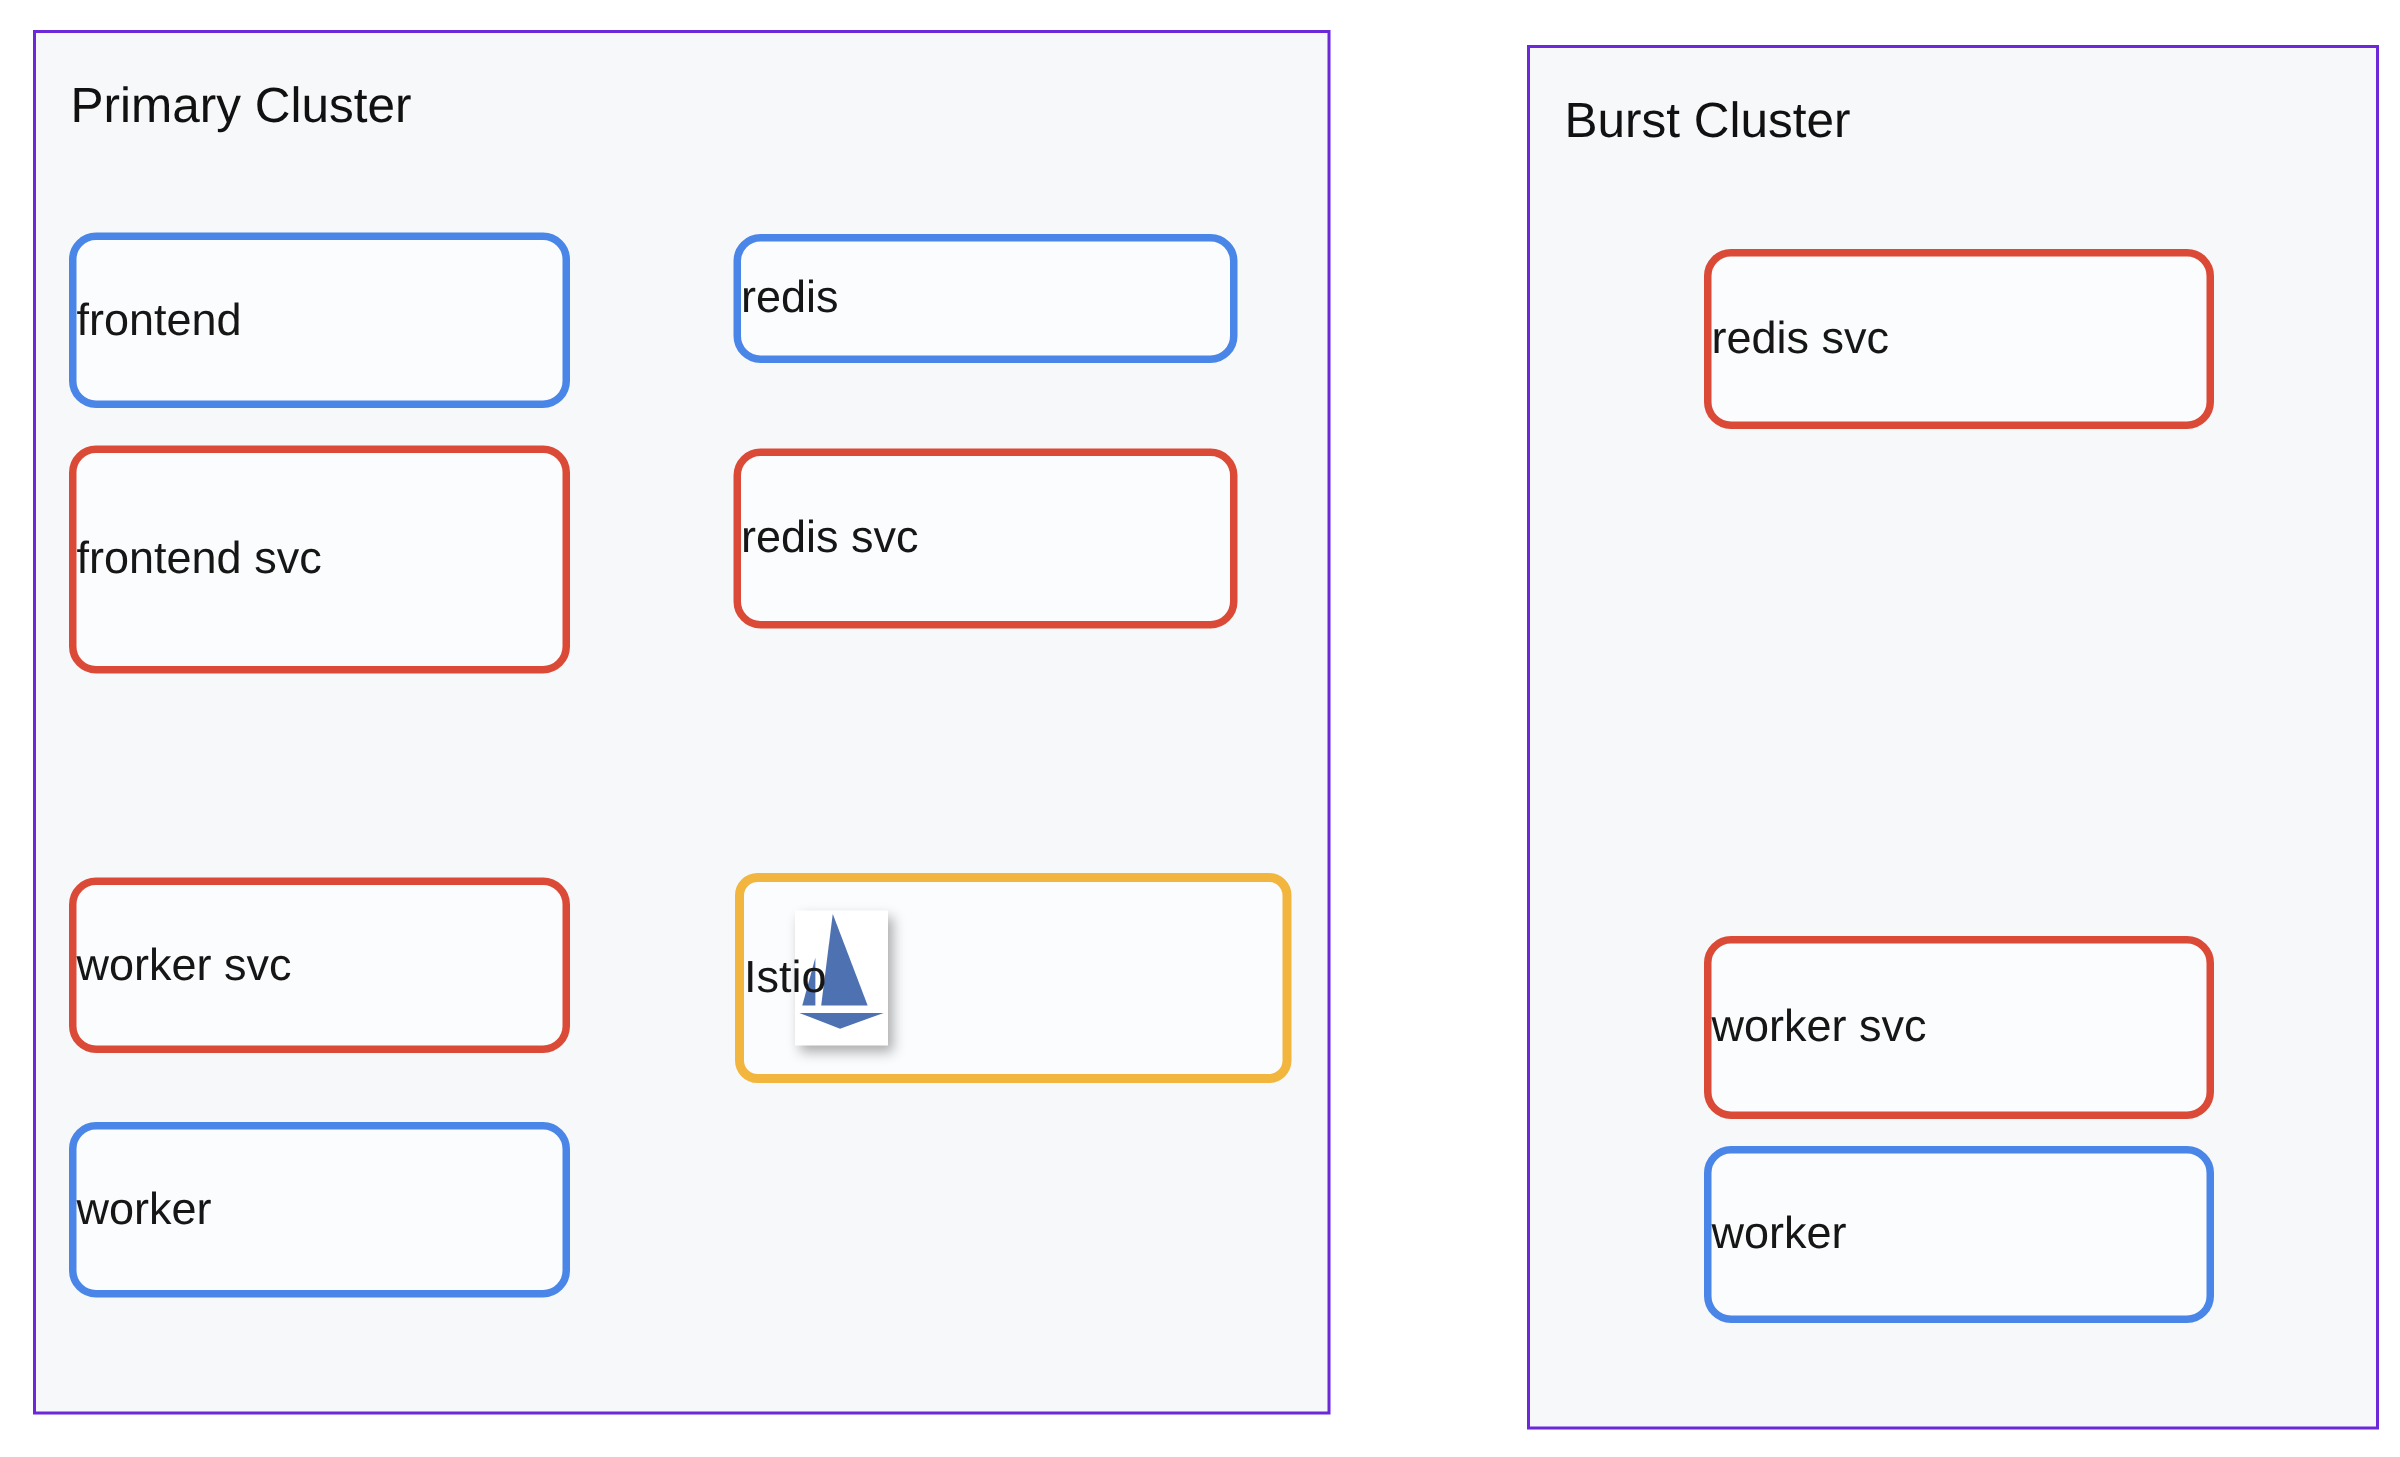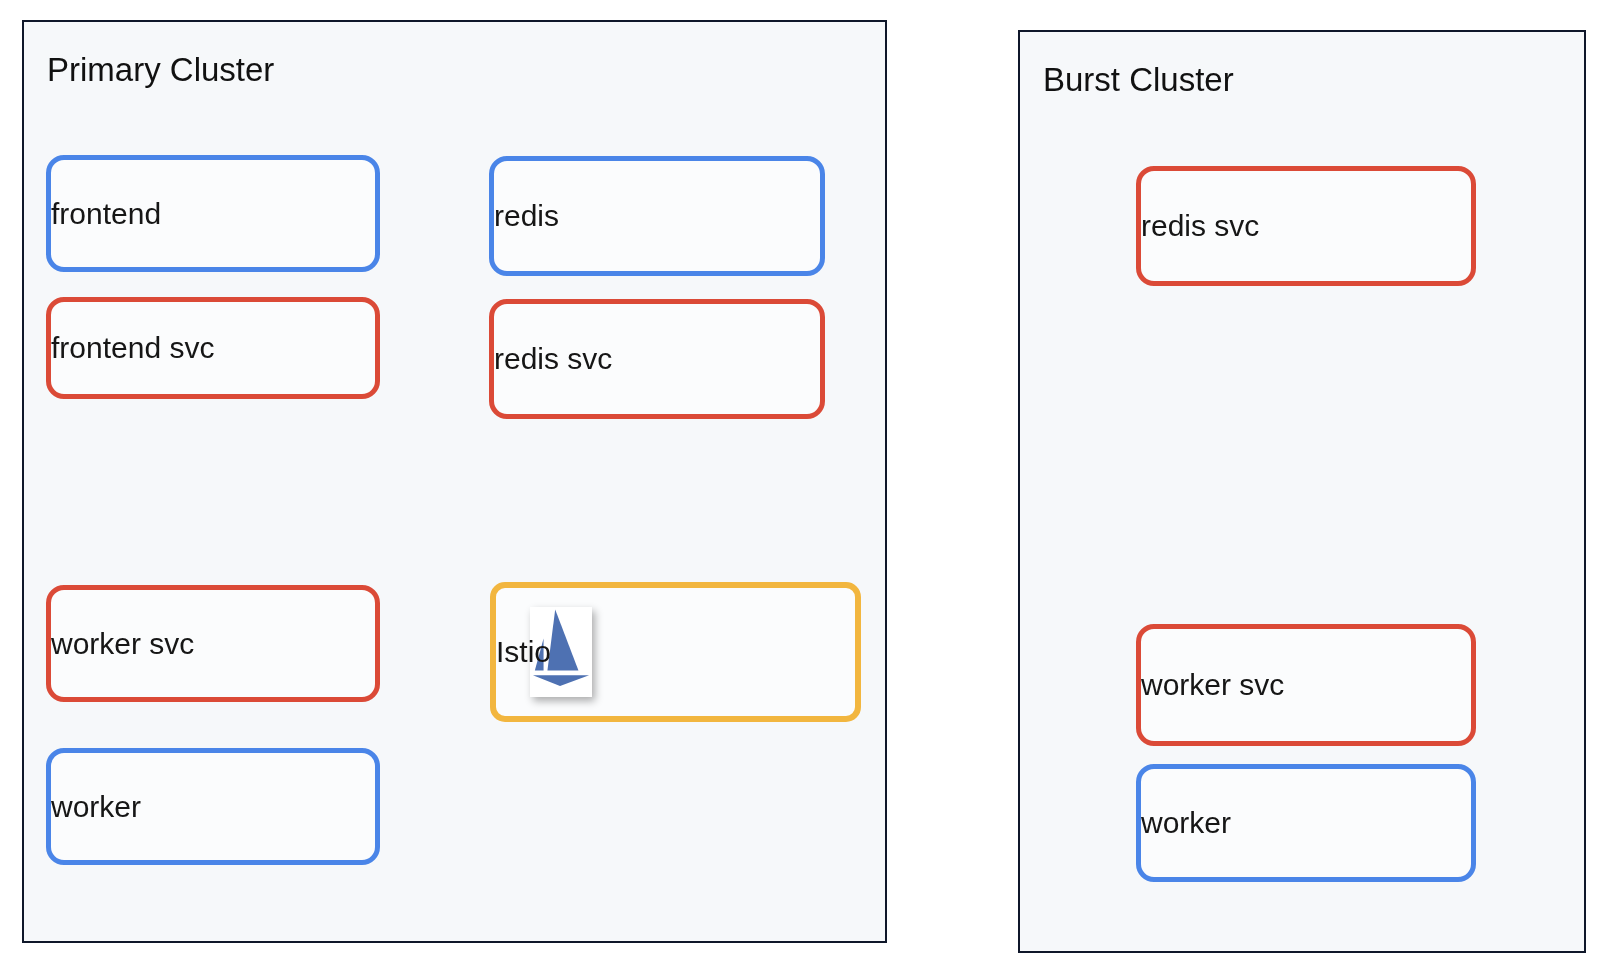--- a/index.html
+++ b/index.html
@@ -6,21 +6,21 @@
   body{
     position:relative;
     width:1600px;height:971px;
     font-family:"Liberation Sans", sans-serif;
     color:#161616;
     overflow:hidden;
   }
   .panel{
     position:absolute;
     background:#f6f8fa;
-    border:2px solid #0f172a;
+    border:2px solid #6d28d9;
     box-sizing:border-box;
   }
   #panel-primary{left:22px;top:20px;width:865px;height:923px;}
   #panel-burst{left:1018px;top:30px;width:568px;height:923px;}
   .panel-title{
     position:absolute;left:23px;top:28px;
     font-size:33px;line-height:1.2;color:#111111;
     white-space:nowrap;
   }
   .node{
@@ -39,22 +39,22 @@
   }
   .node-label{
     position:absolute;left:0;right:0;top:50%;
     transform:translateY(-50%);
     text-align:left;
     font-size:30px;color:#161616;
     white-space:nowrap;
   }
   
   #node-frontend     {left:22px; top:133px;width:334px;height:117px;}
-  #node-redis        {left:465px;top:134px;width:336px;height:120px;}
-  #node-frontend-svc {left:22px; top:275px;width:334px;height:102px;}
+  #node-redis        {left:465px;top:134px;width:336px;height:86px;}
+  #node-frontend-svc {left:22px; top:275px;width:334px;height:152px;}
   #node-redis-svc    {left:465px;top:277px;width:336px;height:120px;}
   #node-worker-svc   {left:22px; top:563px;width:334px;height:117px;}
   #node-istio        {left:466px;top:560px;width:371px;height:140px;border-radius:15px;}
   #node-worker       {left:22px; top:726px;width:334px;height:117px;}
   
   #node-burst-redis-svc {left:116px;top:134px;width:340px;height:120px;}
   #node-istio-multi     {left:120px;top:352px;width:336px;height:138px;}
   #node-burst-worker-svc{left:116px;top:592px;width:340px;height:122px;}
   #node-burst-worker    {left:116px;top:732px;width:340px;height:118px;}
 

